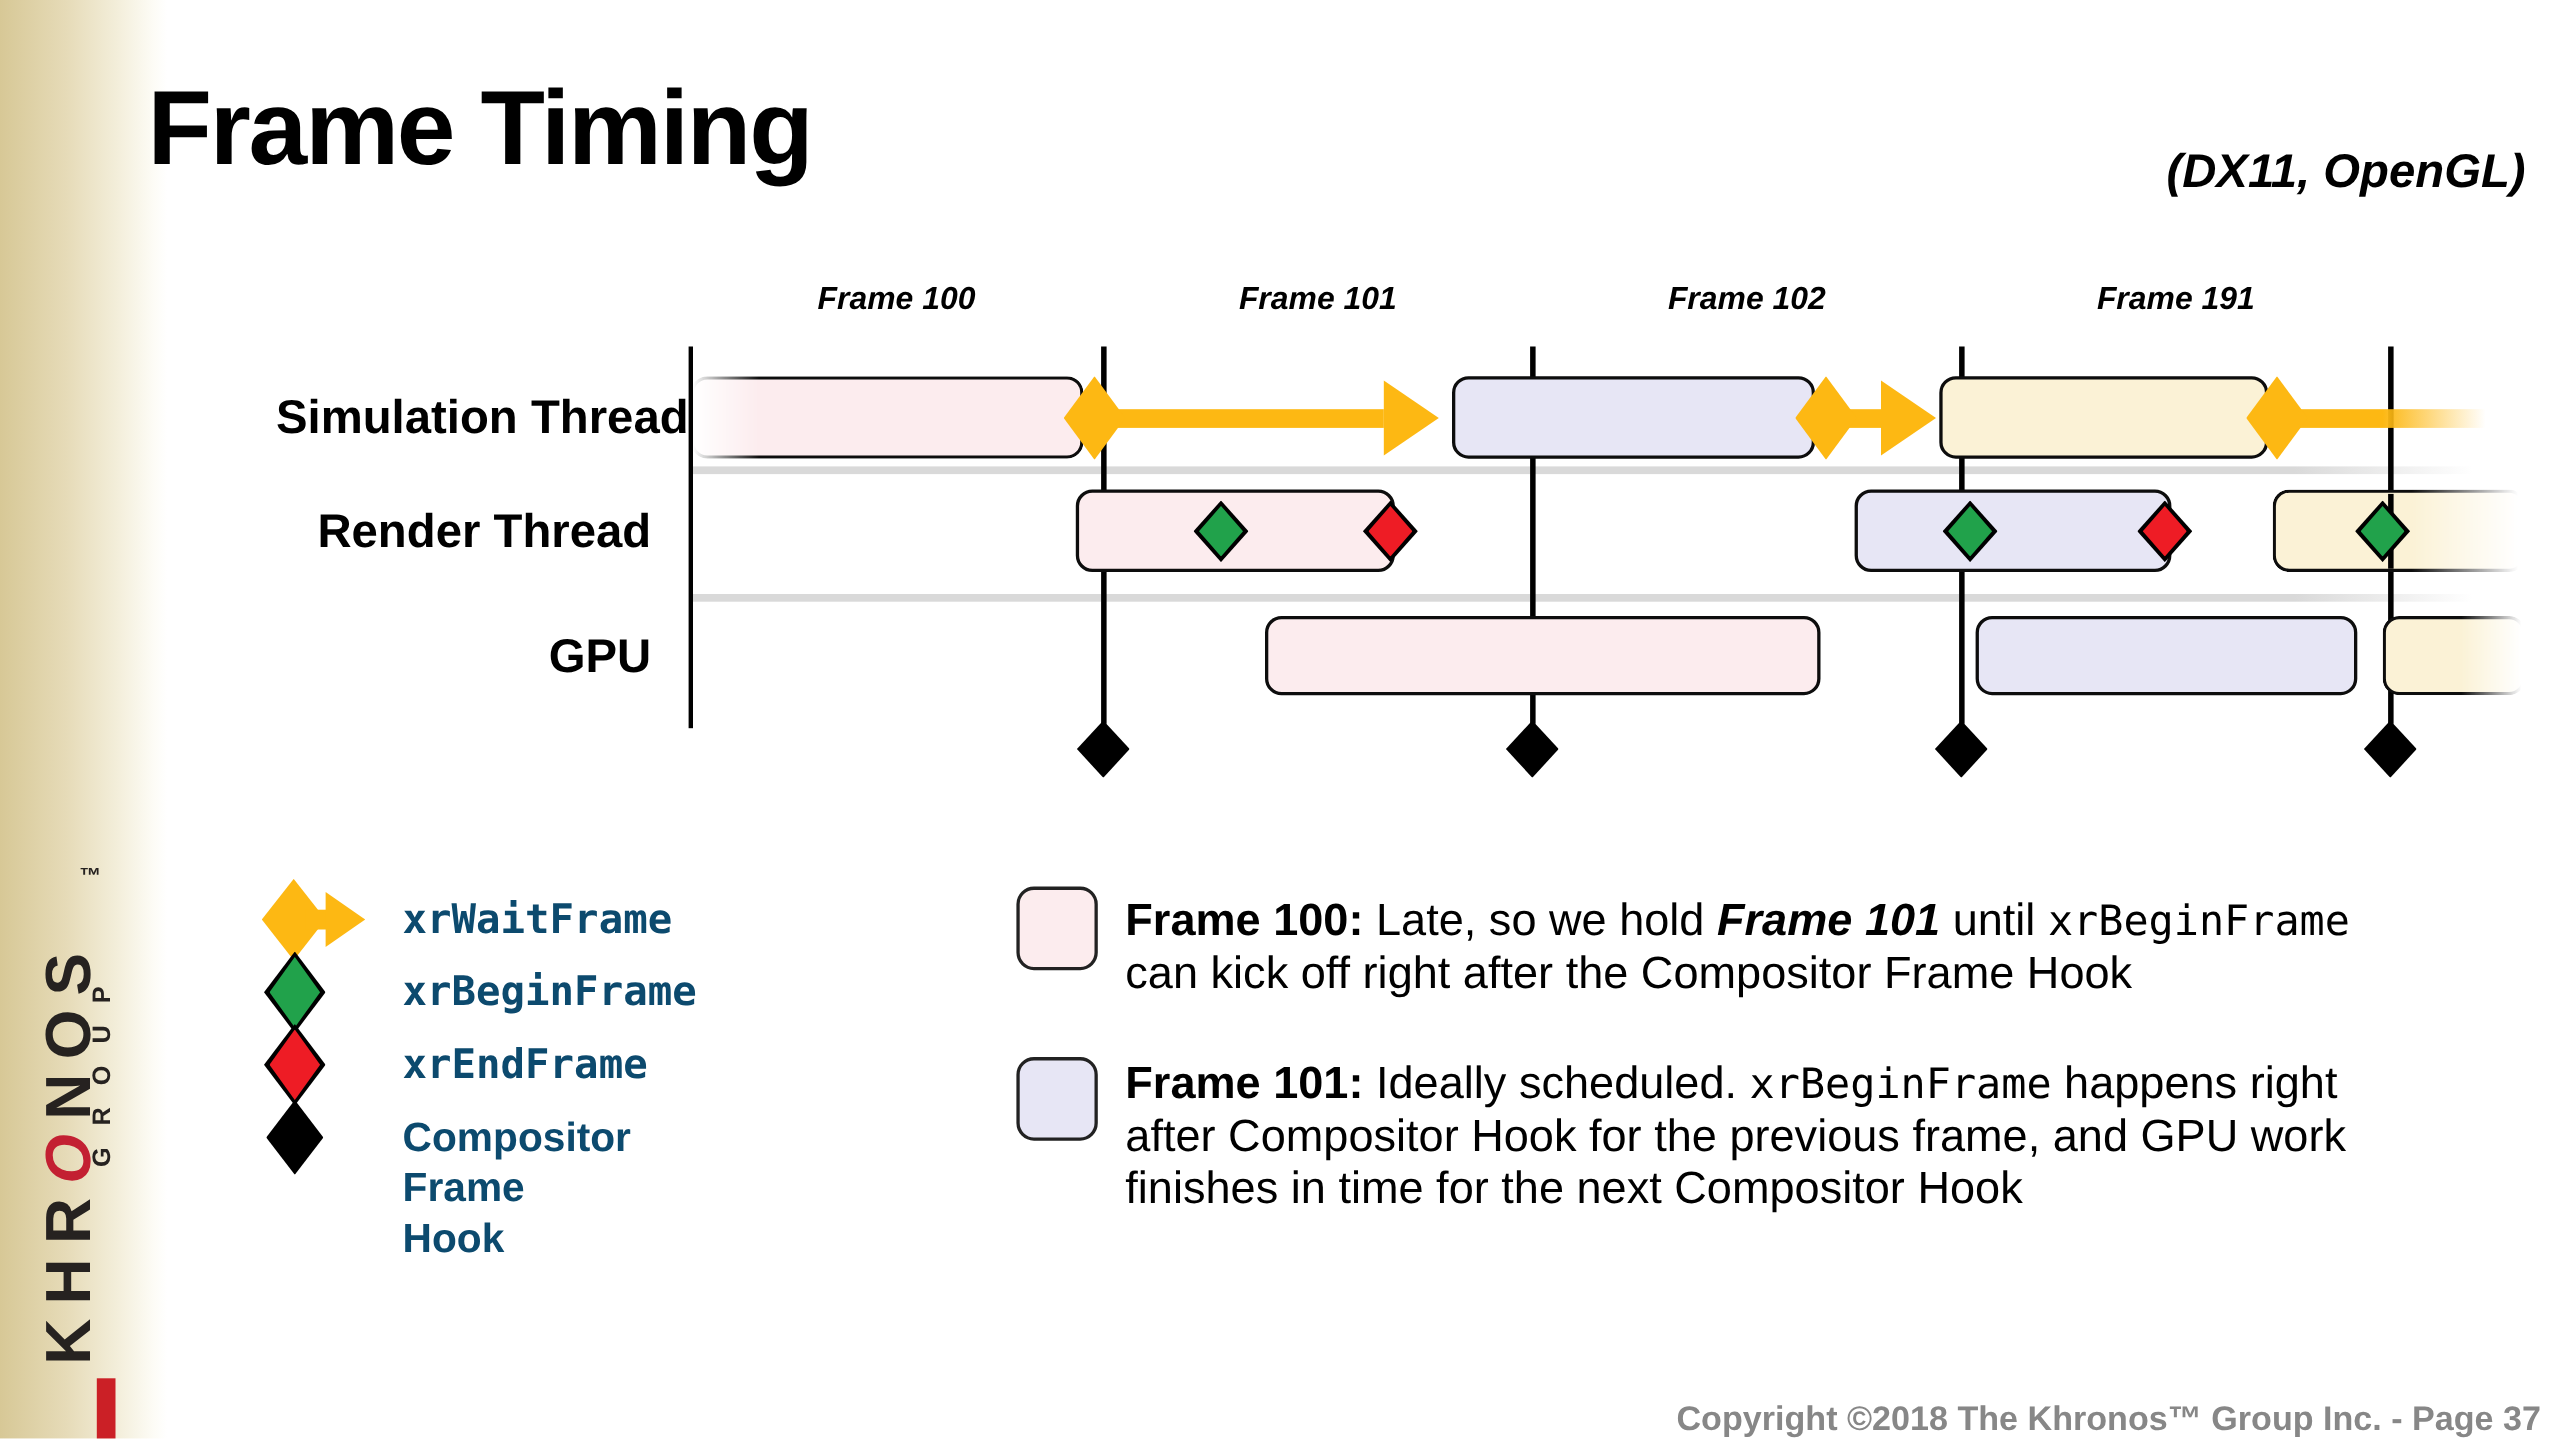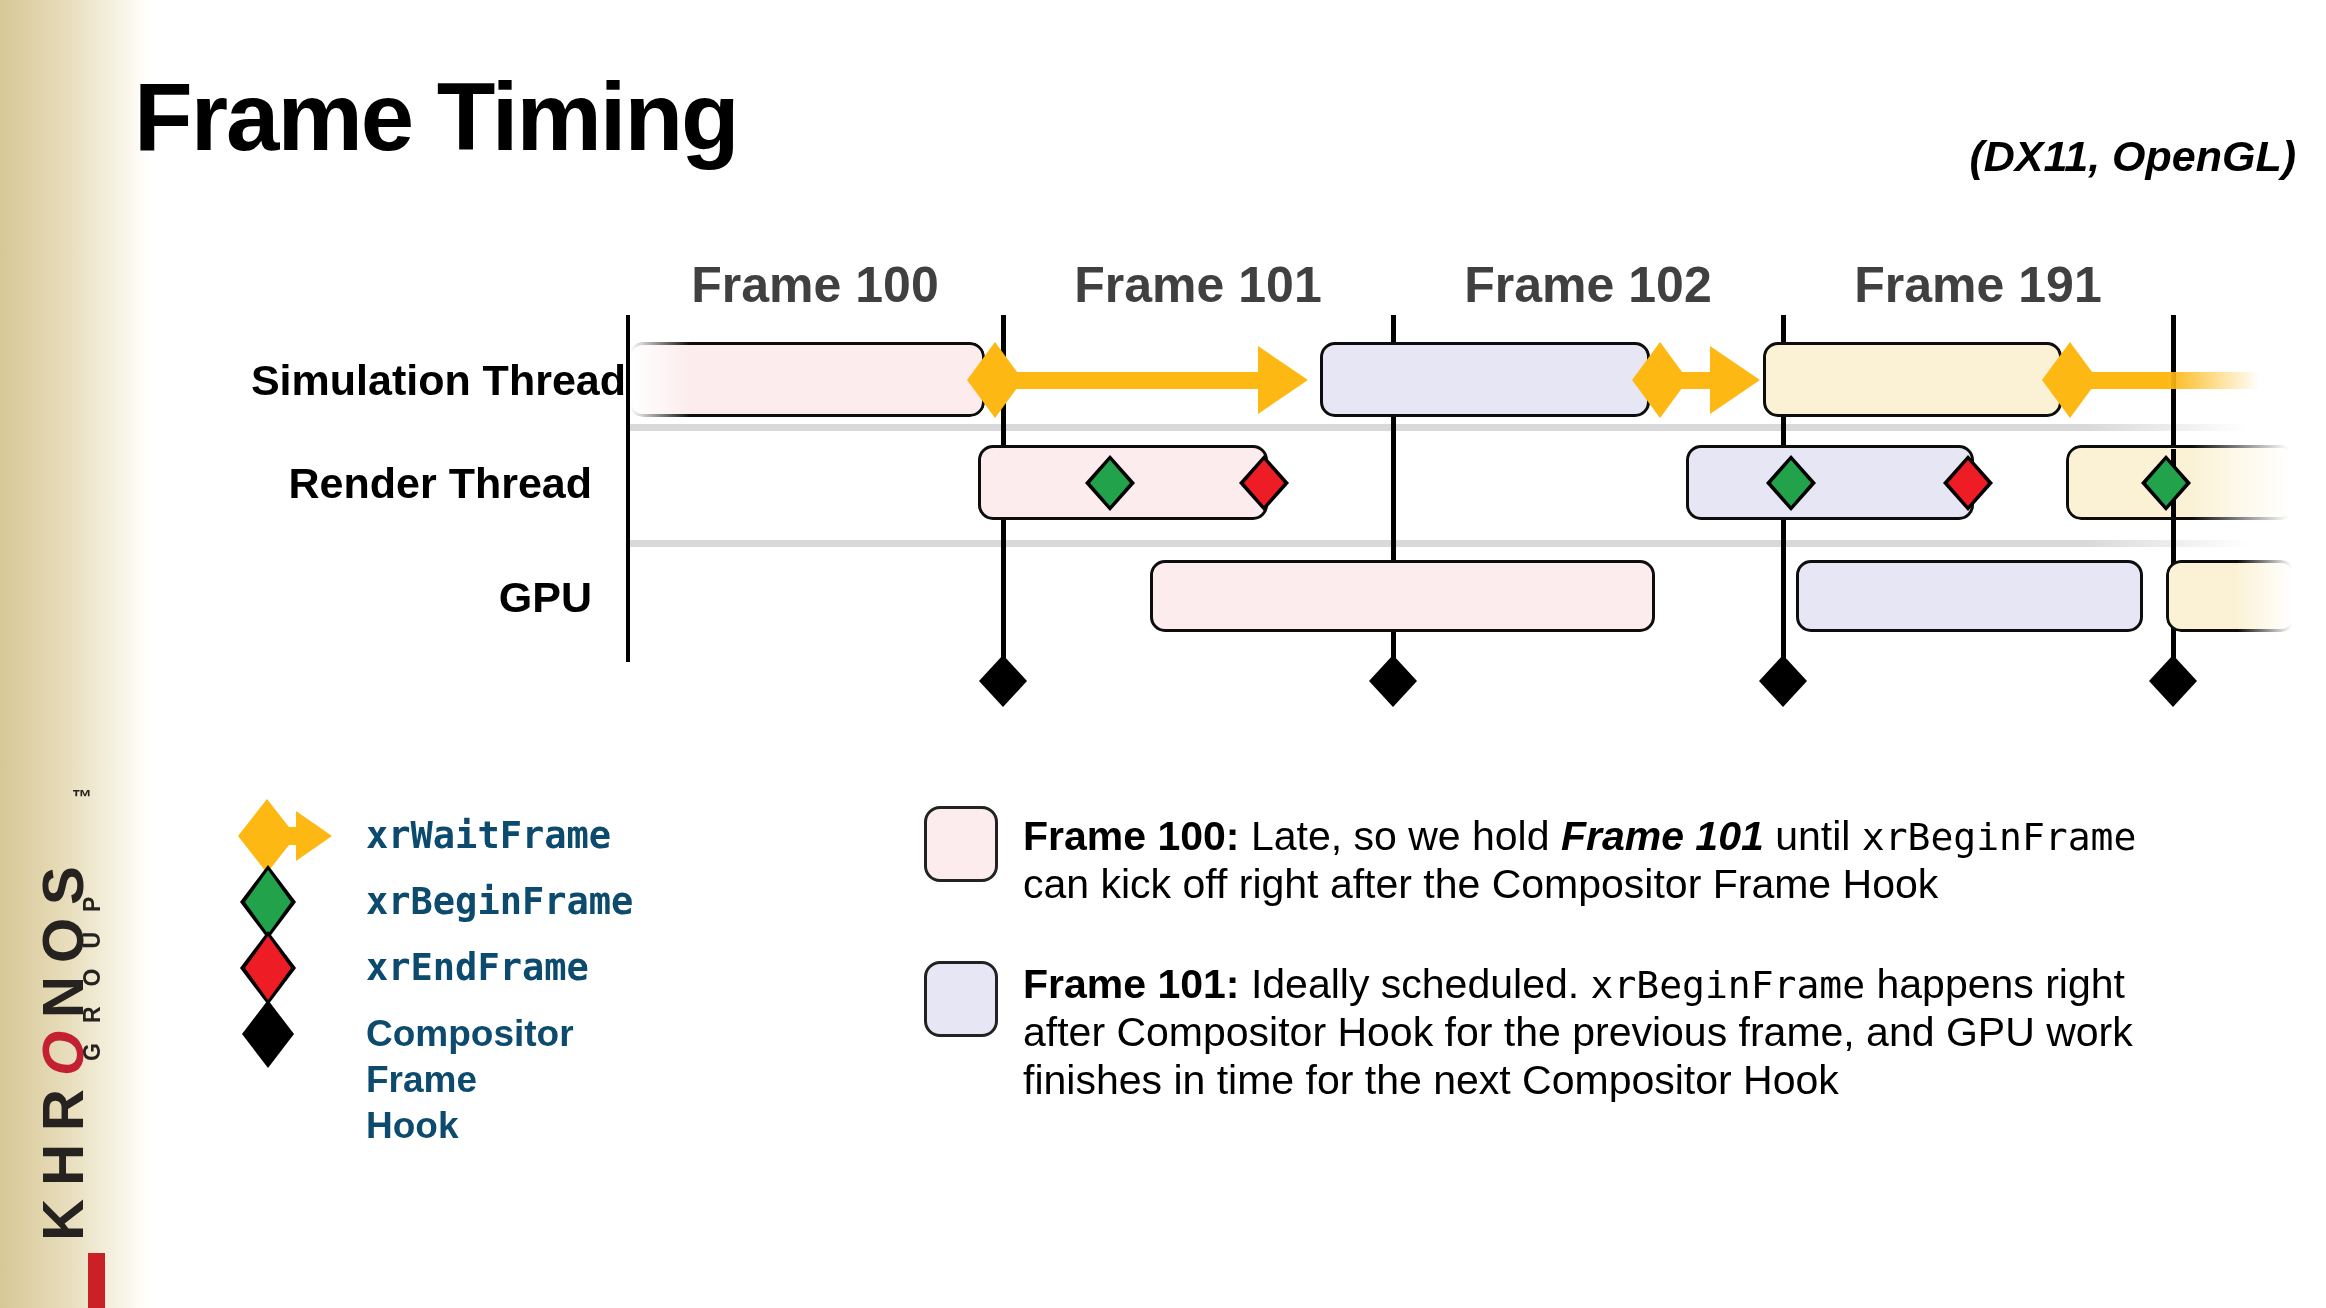--- a/index.html
+++ b/index.html
@@ -22,21 +22,21 @@
   
   .title{position:absolute;left:134px;top:62px;font-size:96px;font-weight:bold;color:#000;
          letter-spacing:-2px;}
   .subtitle{position:absolute;right:30px;top:60px;width:1200px;text-align:right;
             font-size:60px;font-weight:bold;color:#000;}
   .subtitle2{position:absolute;right:30px;top:132px;width:800px;text-align:right;
              font-size:43px;font-weight:bold;font-style:italic;color:#000;}
 
   
   .frame-label{position:absolute;top:256px;width:300px;margin-left:-150px;text-align:center;
-               font-size:50px;font-weight:600;color:#404040;}
+               font-size:29px;font-style:italic;font-weight:600;color:#000000;}
   .row-label{position:absolute;left:0;width:592px;text-align:right;font-size:43px;
              font-weight:bold;color:#000;line-height:44px;}
   .vline{position:absolute;width:5px;background:#000;margin-left:-2px;}
   .sep{position:absolute;height:7px;
        background:linear-gradient(to right,#d9d9d9 90%,rgba(217,217,217,0) 100%);}
   .bar{position:absolute;border:3px solid #0d0d0d;border-radius:15px;box-sizing:border-box;}
   .c-pink{background:#fcecee;} .c-lavender{background:#e7e6f5;} .c-cream{background:#fbf2d6;}
   .sw-pink{background:#fcecee;} .sw-lavender{background:#e7e6f5;}
   .fadeL{-webkit-mask-image:linear-gradient(to right,transparent 2px,#000 62px);
          mask-image:linear-gradient(to right,transparent 2px,#000 62px);}
@@ -160,13 +160,14 @@
   <div id="notes" style="position: absolute; left: 0px; top: 0px;">
       <div class="note-swatch sw-pink" style="top: 806px;"></div>
       <div class="note-line" style="top: 812px;"><span class="seg-b">Frame 100:</span><span>  Late, so we hold </span><span class="seg-bi">Frame 101</span><span> until </span><span class="seg-m">xrBeginFrame</span></div>
       <div class="note-line" style="top: 860px;"><span>can kick off right after the Compositor Frame Hook</span></div>
       <div class="note-swatch sw-lavender" style="top: 961px;"></div>
       <div class="note-line" style="top: 960px;"><span class="seg-b">Frame 101:</span><span>  Ideally scheduled.  </span><span class="seg-m">xrBeginFrame</span><span> happens right</span></div>
       <div class="note-line" style="top: 1008px;"><span>after Compositor Hook for the previous frame, and GPU work</span></div>
       <div class="note-line" style="top: 1056px;"><span>finishes in time for the next Compositor Hook</span></div>
     </div>
 
+  <div class="copyright">Copyright ©2018 The Khronos™ Group Inc. - Page 37</div>
 </div>
 
 </body></html>

